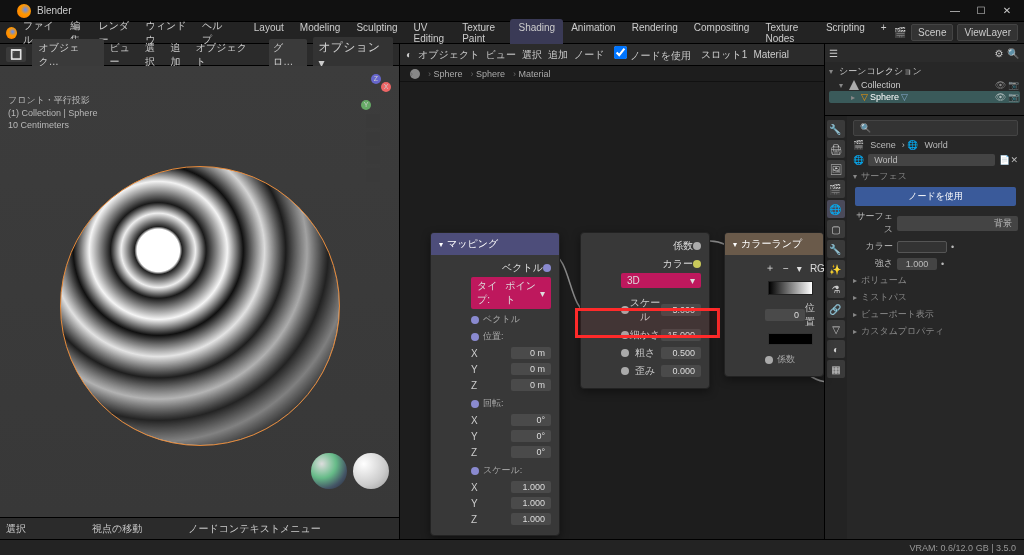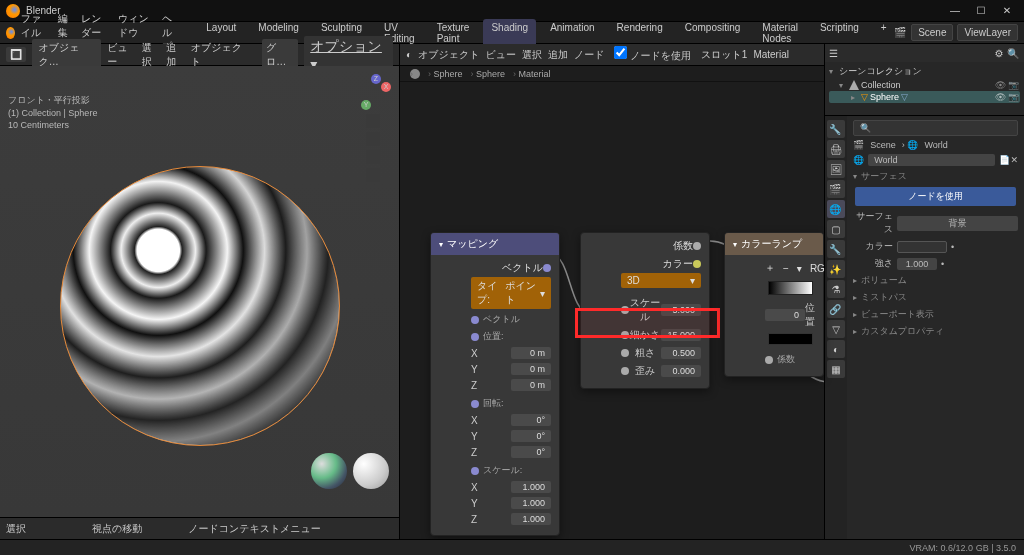--- a/index.html
+++ b/index.html
@@ -1,45 +1,45 @@
 <!DOCTYPE html>
 <html><head>
 <meta charset="utf-8">
 <style>
 * { margin: 0; padding: 0; box-sizing: border-box; font-family: sans-serif; }
 body { background: #1a1a1a; color: #ccc; font-size: 10px; width: 1024px; height: 555px; overflow: hidden; position: relative; }
 
 
 .titlebar { height: 22px; background: #111; display: flex; align-items: center; padding: 0 6px; justify-content: space-between; border-bottom: 1px solid #000; }
-.titlebar .left { display: flex; align-items: center; gap: 6px; }
+.titlebar .left { display: flex; align-items: center; gap: 6px; margin-left: 11px; }
 .titlebar .right { display: flex; gap: 12px; padding-right: 4px; }
 .blender-icon { width: 14px; height: 14px; background: radial-gradient(circle at 60% 40%, #5b8cff 0%, #ff9800 40%, #ff7800 100%); border-radius: 50%; }
 .win-btn { width: 14px; height: 14px; display: flex; align-items: center; justify-content: center; color: #ccc; }
 
 
 .menubar { height: 22px; background: #232323; display: flex; align-items: center; padding: 0 6px; border-bottom: 1px solid #000; font-size: 10px; }
 .menubar .menus { display: flex; gap: 10px; }
-.menubar .tabs { display: flex; gap: 6px; margin-left: 16px; }
+.menubar .tabs { display: flex; gap: 0; margin-left: 16px; }
 .tab { padding: 3px 8px; cursor: pointer; }
 .tab.active { background: #3a3a56; border-radius: 3px 3px 0 0; }
 .menubar .spacer { flex: 1; }
 .menubar .scene-area { display: flex; gap: 4px; align-items: center; }
 .scene-input { background: #333; border: 1px solid #444; padding: 2px 6px; border-radius: 2px; font-size: 10px; color: #ccc; }
 
 
 .workspace { display: flex; height: calc(100% - 60px); }
 .viewport { width: 400px; background: #393939; position: relative; border-right: 1px solid #000; display: flex; flex-direction: column; }
 .node-editor { flex: 1; background: #1d1d1d; position: relative; display: flex; flex-direction: column; }
 .right-panel { width: 200px; background: #272727; border-left: 1px solid #000; display: flex; flex-direction: column; }
 
 
 .vptoolbar { height: 22px; background: #2b2b2b; display: flex; align-items: center; padding: 0 6px; gap: 6px; font-size: 10px; border-bottom: 1px solid #000; }
 .vptoolbar .mode-select { background: #3a3a3a; padding: 2px 6px; border-radius: 2px; }
 .vptoolbar .pill { background: #3a3a3a; padding: 2px 4px; border-radius: 2px; }
-.options-tab { margin-left: auto; font-size: 14px; background: #333; padding: 2px 6px; border-radius: 2px; text-decoration: underline; }
+.options-tab { margin-left: auto; font-size: 12px; background: #333; padding: 2px 6px; border-radius: 2px; }
 
 .vpinfo { position: absolute; top: 28px; left: 8px; font-size: 9px; color: #b8b8b8; line-height: 1.4; }
 .sphere-render { position: absolute; top: 100px; left: 60px; width: 280px; height: 280px; border-radius: 50%; border: 1px solid #e68a3a; background: radial-gradient(circle at 35% 30%, #fff 0%, #fff 8%, #222 9%, #eee 14%, #1a1a1a 18%, #f5f5f5 26%, #111 32%, #eaeaea 40%, #222 48%, #ddd 56%, #333 64%, #ccc 72%, #444 80%, #999 100%); box-shadow: inset -40px -40px 60px rgba(0,0,0,0.4); }
 .vp-controls { position: absolute; top: 4px; right: 6px; display: flex; flex-direction: column; gap: 4px; align-items: center; }
 .axis-gizmo { width: 40px; height: 40px; position: relative; }
 .axis-gizmo .x { position:absolute; left:28px; top:12px; width:10px; height:10px; background:#e66; border-radius:50%; font-size:7px; text-align:center; line-height:10px; }
 .axis-gizmo .y { position:absolute; left:8px; top:30px; width:10px; height:10px; background:#6a6; border-radius:50%; font-size:7px; text-align:center; line-height:10px; }
 .axis-gizmo .z { position:absolute; left:18px; top:4px; width:10px; height:10px; background:#66c; border-radius:50%; font-size:7px; text-align:center; line-height:10px; }
 .vp-icon { width: 14px; height: 14px; background: #3a3a3a; border-radius: 2px; }
 
@@ -63,21 +63,21 @@
 .node.noise .node-header { background: #88633a; }
 .node-body { padding: 4px 8px 8px; color: #ddd; margin-left: 32px; }
 .node-row { display: flex; align-items: center; justify-content: space-between; padding: 2px 0; }
 .node-row .label { color: #ccc; }
 .node-row .val { background: #4a4a4a; padding: 1px 6px; border-radius: 2px; min-width: 40px; text-align: right; font-size: 9px; }
 .socket { width: 8px; height: 8px; border-radius: 50%; background: #888; display:inline-block; }
 .socket.vec { background: #8a8ad0; }
 .socket.col { background: #c8c85a; }
 .socket.fac { background: #aaa; }
 .sec-label { color: #aaa; font-size: 9px; margin: 4px 0 2px; display:flex; align-items:center; gap:4px; }
-.type-select { background: #a16207; padding: 2px 6px; border-radius: 2px; display:flex; justify-content: space-between; align-items:center; }
+.type-select { background: #be185d; padding: 2px 6px; border-radius: 2px; display:flex; justify-content: space-between; align-items:center; }
 
 .highlight-box { position: absolute; border: 3px solid #ff2a2a; background: rgba(255,0,0,0.05); pointer-events: none; }
 
 
 .outliner { height: 72px; border-bottom: 1px solid #000; display:flex; flex-direction:column; }
 .outliner-head { height: 18px; background: #2b2b2b; display: flex; align-items:center; justify-content: space-between; padding: 0 4px; }
 .outliner-body { padding: 2px 4px; font-size: 9px; }
 .out-row { display:flex; align-items:center; gap: 2px; padding: 1px 0; }
 .out-row.active { background: #3a5a5a; border-radius: 2px; color: #fff; }
 .tri { display:inline-block; width: 8px; font-size:8px; color:#888; }
@@ -138,21 +138,21 @@
   <div class="tabs">
     <span class="tab">Layout</span>
     <span class="tab">Modeling</span>
     <span class="tab">Sculpting</span>
     <span class="tab">UV Editing</span>
     <span class="tab">Texture Paint</span>
     <span class="tab active">Shading</span>
     <span class="tab">Animation</span>
     <span class="tab">Rendering</span>
     <span class="tab">Compositing</span>
-    <span class="tab">Material Nodes</span>
+    <span class="tab">Texture Nodes</span>
     <span class="tab">Scripting</span>
     <span class="tab">+</span>
   </div>
   <div class="spacer"></div>
   <div class="scene-area">
     <span>🎬</span>
     <span class="scene-input">Scene</span>
     <span class="scene-input">ViewLayer</span>
   </div>
 </div>
@@ -410,21 +410,21 @@
         </div>
         <div class="prop-field-row">
             <span>🌐</span> 
             <span class="num-field" style="flex:1;text-align:left;">World</span>
             <span>📄✕</span>
           </div>
         <div class="panel-sec open">サーフェス</div>
         <div class="use-nodes-btn">ノードを使用</div>
         <div class="prop-field-row">
             <span class="label">サーフェス</span> 
-            <span class="num-field" style="flex:1;text-align:center;">背景</span>
+            <span class="num-field" style="flex:1;text-align:right;">背景</span>
           </div>
         <div class="prop-field-row">
             <span class="label">カラー</span> 
             <span class="color-sw"></span> 
             <span>•</span>
           </div>
         <div class="prop-field-row">
             <span class="label">強さ</span> 
             <span class="num-field">1.000</span> 
             <span>•</span>

